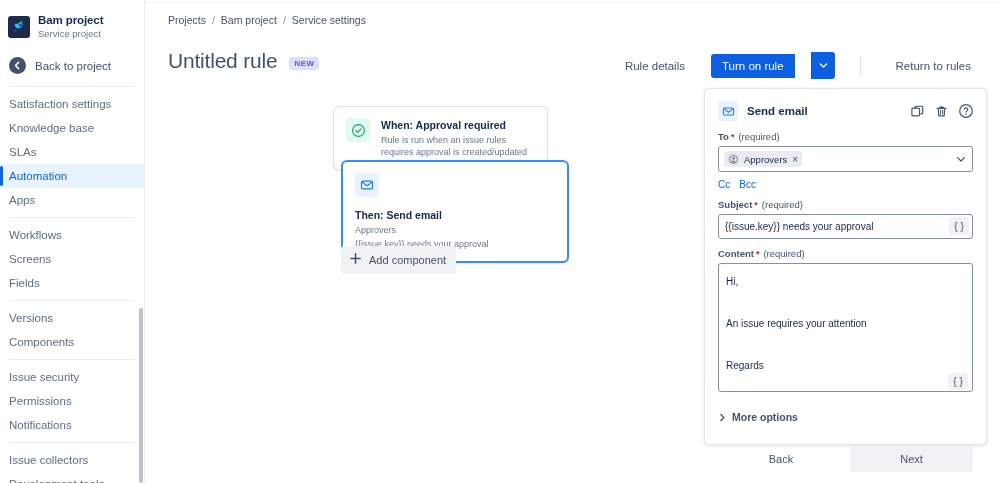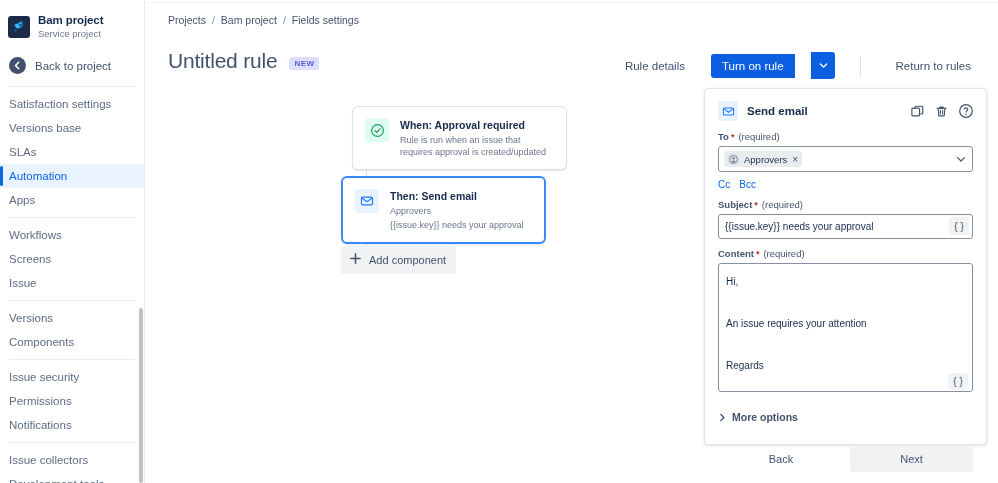--- a/index.html
+++ b/index.html
@@ -140,22 +140,22 @@
     border: 1px solid #dfe1e6;
     border-radius: 6px;
     box-shadow: 0 1px 1px rgba(9,30,66,0.10), 0 0 1px rgba(9,30,66,0.06);
     display: flex; align-items: flex-start; gap: 11px;
     padding: 11px 12px;
   }
   .rule-card.selected {
     border: 2px solid #388bff;
     box-shadow: 0 1px 2px rgba(9,30,66,0.10);
   }
-  .card-when { left: 207px; top: 18px; width: 215px; }
-  .card-then { left: 196px; top: 88px; width: 205px; }
+  .card-when { left: 188px; top: 18px; width: 215px; }
+  .card-then { left: 196px; top: 72px; width: 228px; flex-direction: column; }
   .card-icon {
     width: 24px; height: 24px; border-radius: 4px;
     display: flex; align-items: center; justify-content: center;
     flex: 0 0 24px;
   }
   .icon-when { background: #dffcf0; }
   .icon-then { background: #e9f2ff; }
   .card-body { display: flex; flex-direction: column; gap: 2px; padding-top: 1px; }
   .card-title { font-size: 10.5px; font-weight: bold; color: #172b4d; line-height: 13px; }
   .card-sub { font-size: 9px; color: #6b778c; line-height: 12px; max-width: 158px; }
@@ -314,32 +314,32 @@
           <path d="M7.2 2.6 3.8 6l3.4 3.4" stroke="#ffffff" stroke-width="1.6" fill="none" stroke-linecap="round" stroke-linejoin="round"></path>
         </svg>
       </div>
       <span class="back-label">Back to project</span>
     </div>
 
     <div class="nav-sep"></div>
 
     <div class="nav-group">
       <div class="nav-item">Satisfaction settings</div>
-      <div class="nav-item">Versions base</div>
+      <div class="nav-item">Knowledge base</div>
       <div class="nav-item">SLAs</div>
       <div class="nav-item selected">Automation</div>
       <div class="nav-item">Apps</div>
     </div>
 
     <div class="nav-sep"></div>
 
     <div class="nav-group">
       <div class="nav-item">Workflows</div>
       <div class="nav-item">Screens</div>
-      <div class="nav-item">Issue</div>
+      <div class="nav-item">Fields</div>
     </div>
 
     <div class="nav-sep"></div>
 
     <div class="nav-group">
       <div class="nav-item">Versions</div>
       <div class="nav-item">Components</div>
     </div>
 
     <div class="nav-sep"></div>
@@ -364,21 +364,21 @@
   </div>
 
   <div class="main">
     <div class="topline"></div>
 
     <div class="breadcrumb">
       <a>Projects</a>
       <span class="bc-sep">/</span>
       <a>Bam project</a>
       <span class="bc-sep">/</span>
-      <a>Fields settings</a>
+      <a>Service settings</a>
     </div>
 
     <div class="page-title-row">
       <h1 class="page-title">Untitled rule</h1>
       <span class="badge-new">NEW</span>
     </div>
 
     <div class="header-actions">
       <button class="btn-subtle">Rule details</button>
       <button class="btn-primary">Turn on rule</button>
@@ -399,21 +399,21 @@
 
       <div class="rule-card card-when">
         <div class="card-icon icon-when">
           <svg width="15" height="15" viewBox="0 0 16 16">
             <circle cx="8" cy="8" r="6.3" stroke="#22a06b" stroke-width="1.3" fill="none"></circle>
             <path d="M5.3 8.2 7.2 10l3.5-3.8" stroke="#22a06b" stroke-width="1.3" fill="none" stroke-linecap="round" stroke-linejoin="round"></path>
           </svg>
         </div>
         <div class="card-body">
           <div class="card-title">When: Approval required</div>
-          <div class="card-sub">Rule is run when an issue that requires approval is created/updated</div>
+          <div class="card-sub">Rule is run when an issue rules requires approval is created/updated</div>
         </div>
       </div>
 
       <div class="rule-card card-then selected">
         <div class="card-icon icon-then">
           <svg width="14" height="14" viewBox="0 0 16 16">
             <rect x="1.7" y="3.6" width="12.6" height="8.8" rx="1.4" stroke="#1d7afc" stroke-width="1.3" fill="none"></rect>
             <path d="M2.6 4.8 8 8.9l5.4-4.1" stroke="#1d7afc" stroke-width="1.3" fill="none" stroke-linecap="round" stroke-linejoin="round"></path>
           </svg>
         </div>

